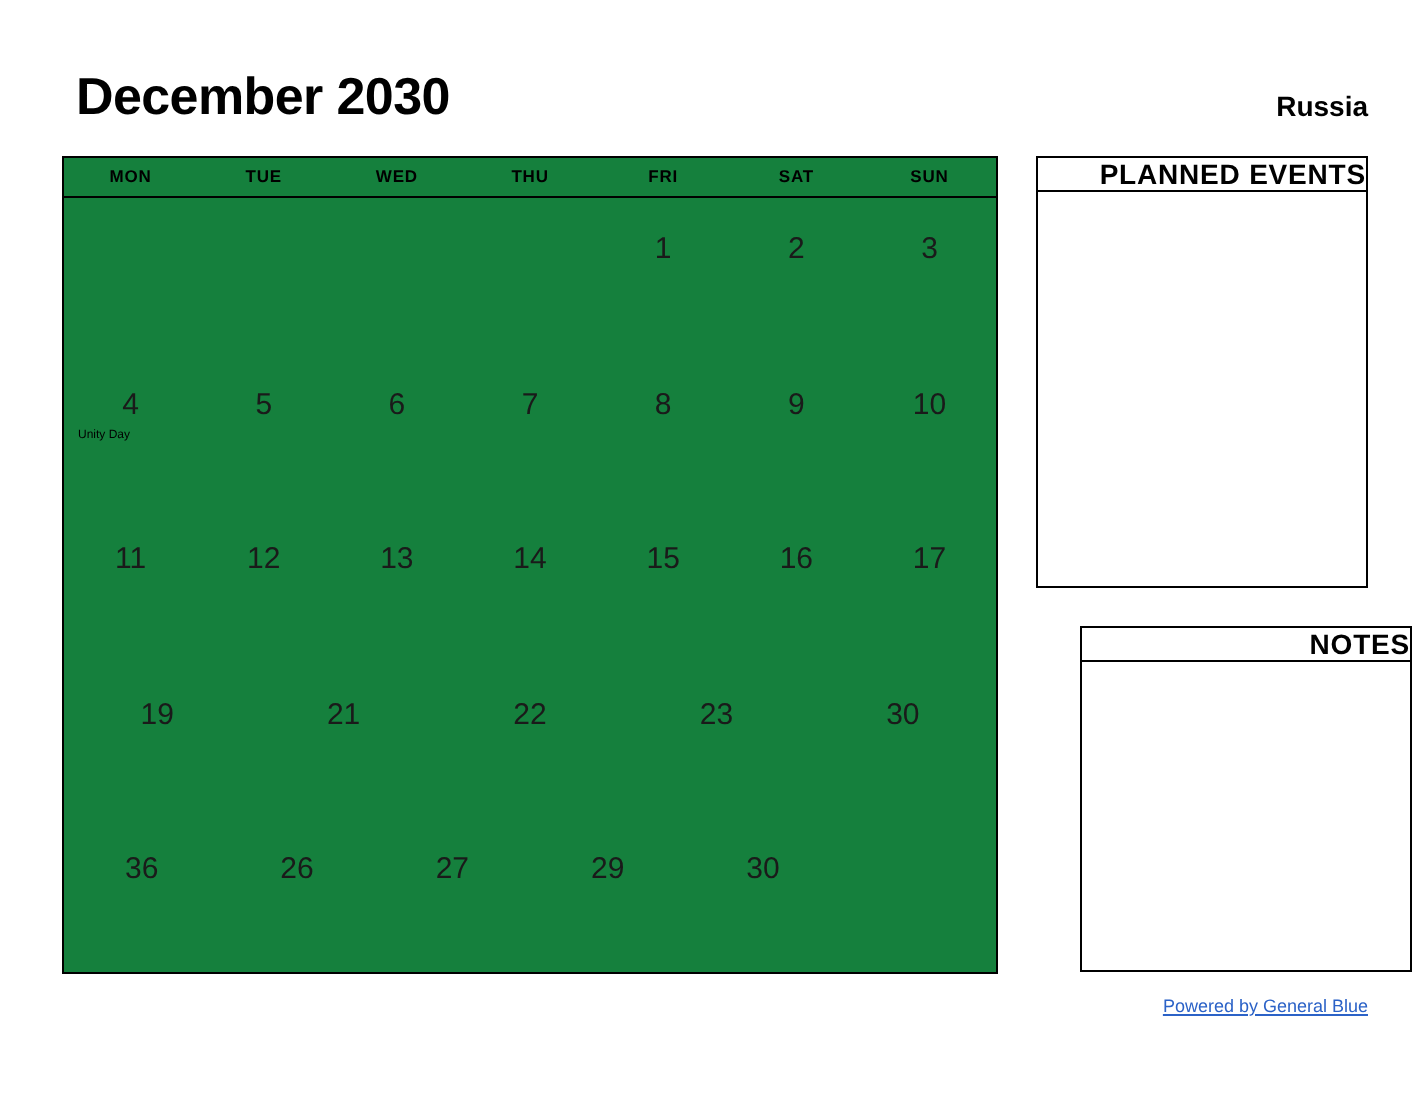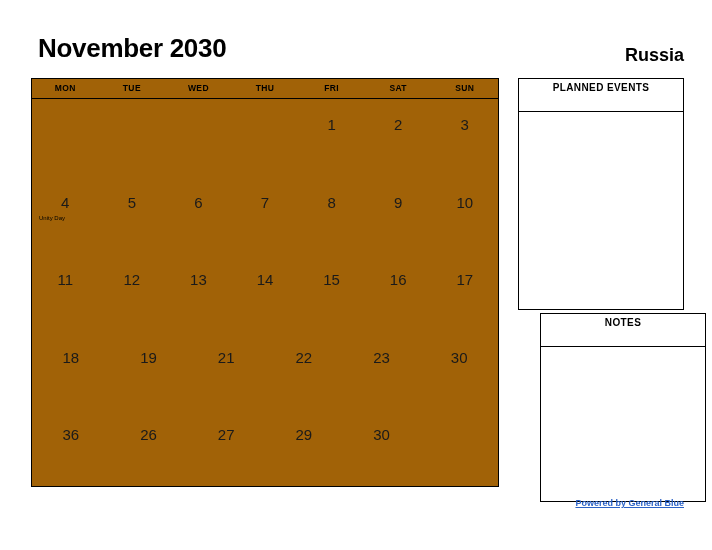--- a/index.html
+++ b/index.html
@@ -24,36 +24,36 @@
     font-size: 26px;
     font-weight: bold;
     letter-spacing: -0.3px;
     color: #000;
     white-space: nowrap;
   }
   #country-label {
     position: absolute;
     right: 28px;
     top: 45px;
-    font-size: 18px;
+    font-size: 14px;
     font-weight: bold;
     color: #000;
     white-space: nowrap;
   }
 
   
   #calendar {
     position: absolute;
     left: 31px;
     top: 78px;
     width: 468px;
     height: 409px;
     border: 1px solid #000;
     box-sizing: border-box;
-    background: #a16207;
+    background: #15803d;
   }
   #weekday-header {
     display: flex;
     height: 19px;
     border-bottom: 1px solid #000;
   }
   #weekday-header .wd {
     flex: 1 1 0;
     text-align: center;
     font-size: 8.5px;
@@ -98,25 +98,25 @@
 
   
   .side-panel {
     position: absolute;
     left: 518px;
     width: 166px;
     box-sizing: border-box;
     background: #fff;
   }
   .panel-title {
-    height: 34px;
+    height: 18px;
     border: 1px solid #000;
     box-sizing: border-box;
-    text-align: center;
-    font-size: 10px;
+    text-align: right;
+    font-size: 14px;
     font-weight: bold;
     letter-spacing: 0.4px;
     line-height: 17px;
   }
   .panel-body {
     border: 1px solid #000;
     border-top: none;
     box-sizing: border-box;
     background: #fff;
   }
@@ -135,21 +135,21 @@
     font-size: 9px;
     color: #2b62c7;
     text-decoration: underline;
     cursor: pointer;
     white-space: nowrap;
   }
 </style>
 </head>
 <body>
 
-<div id="page-title">November 2030</div>
+<div id="page-title">December 2030</div>
 <div id="country-label">Russia</div>
 
 <div id="calendar">
   <div id="weekday-header">
       <div class="wd">MON</div>
       <div class="wd">TUE</div>
       <div class="wd">WED</div>
       <div class="wd">THU</div>
       <div class="wd">FRI</div>
       <div class="wd">SAT</div>
@@ -221,23 +221,20 @@
         </div>
         <div class="day-cell">
           <span class="day-num">16</span>
         </div>
         <div class="day-cell">
           <span class="day-num">17</span>
         </div>
       </div>
       <div class="week-row">
         <div class="day-cell">
-          <span class="day-num">18</span>
-        </div>
-        <div class="day-cell">
           <span class="day-num">19</span>
         </div>
         <div class="day-cell">
           <span class="day-num">21</span>
         </div>
         <div class="day-cell">
           <span class="day-num">22</span>
         </div>
         <div class="day-cell">
           <span class="day-num">23</span>
@@ -272,13 +269,13 @@
 <div class="side-panel" id="planned-events-panel">
   <div class="panel-title">PLANNED EVENTS</div>
   <div class="panel-body"></div>
 </div>
 
 <div class="side-panel" id="notes-panel">
   <div class="panel-title">NOTES</div>
   <div class="panel-body"></div>
 </div>
 
-<a id="footer-link" style="color: rgb(43, 98, 199); font-weight: bold;">Powered by General Blue</a>
+<a id="footer-link" style="color: rgb(43, 98, 199);">Powered by General Blue</a>
 
 </body></html>

